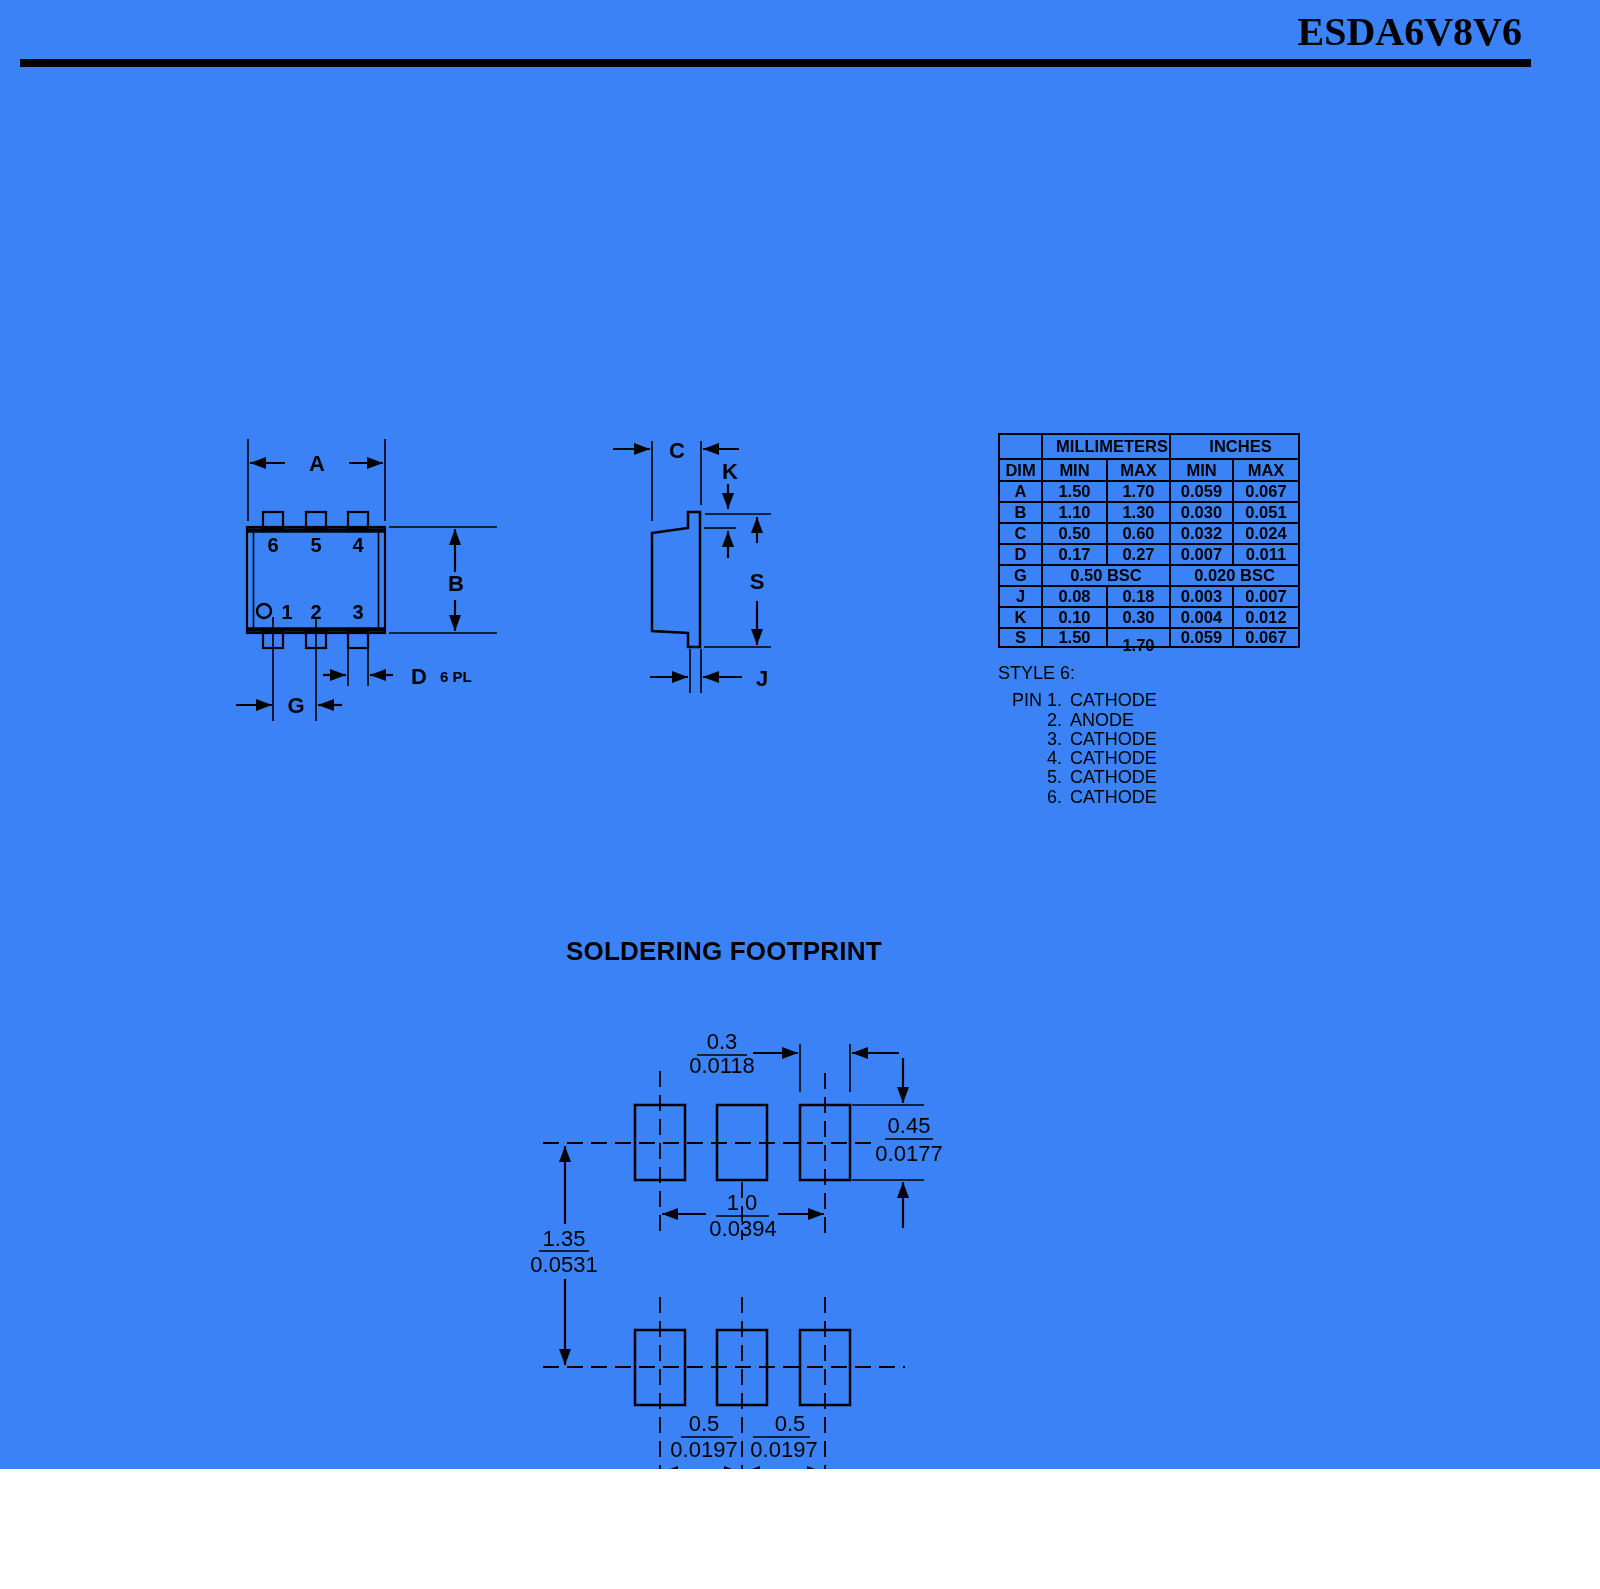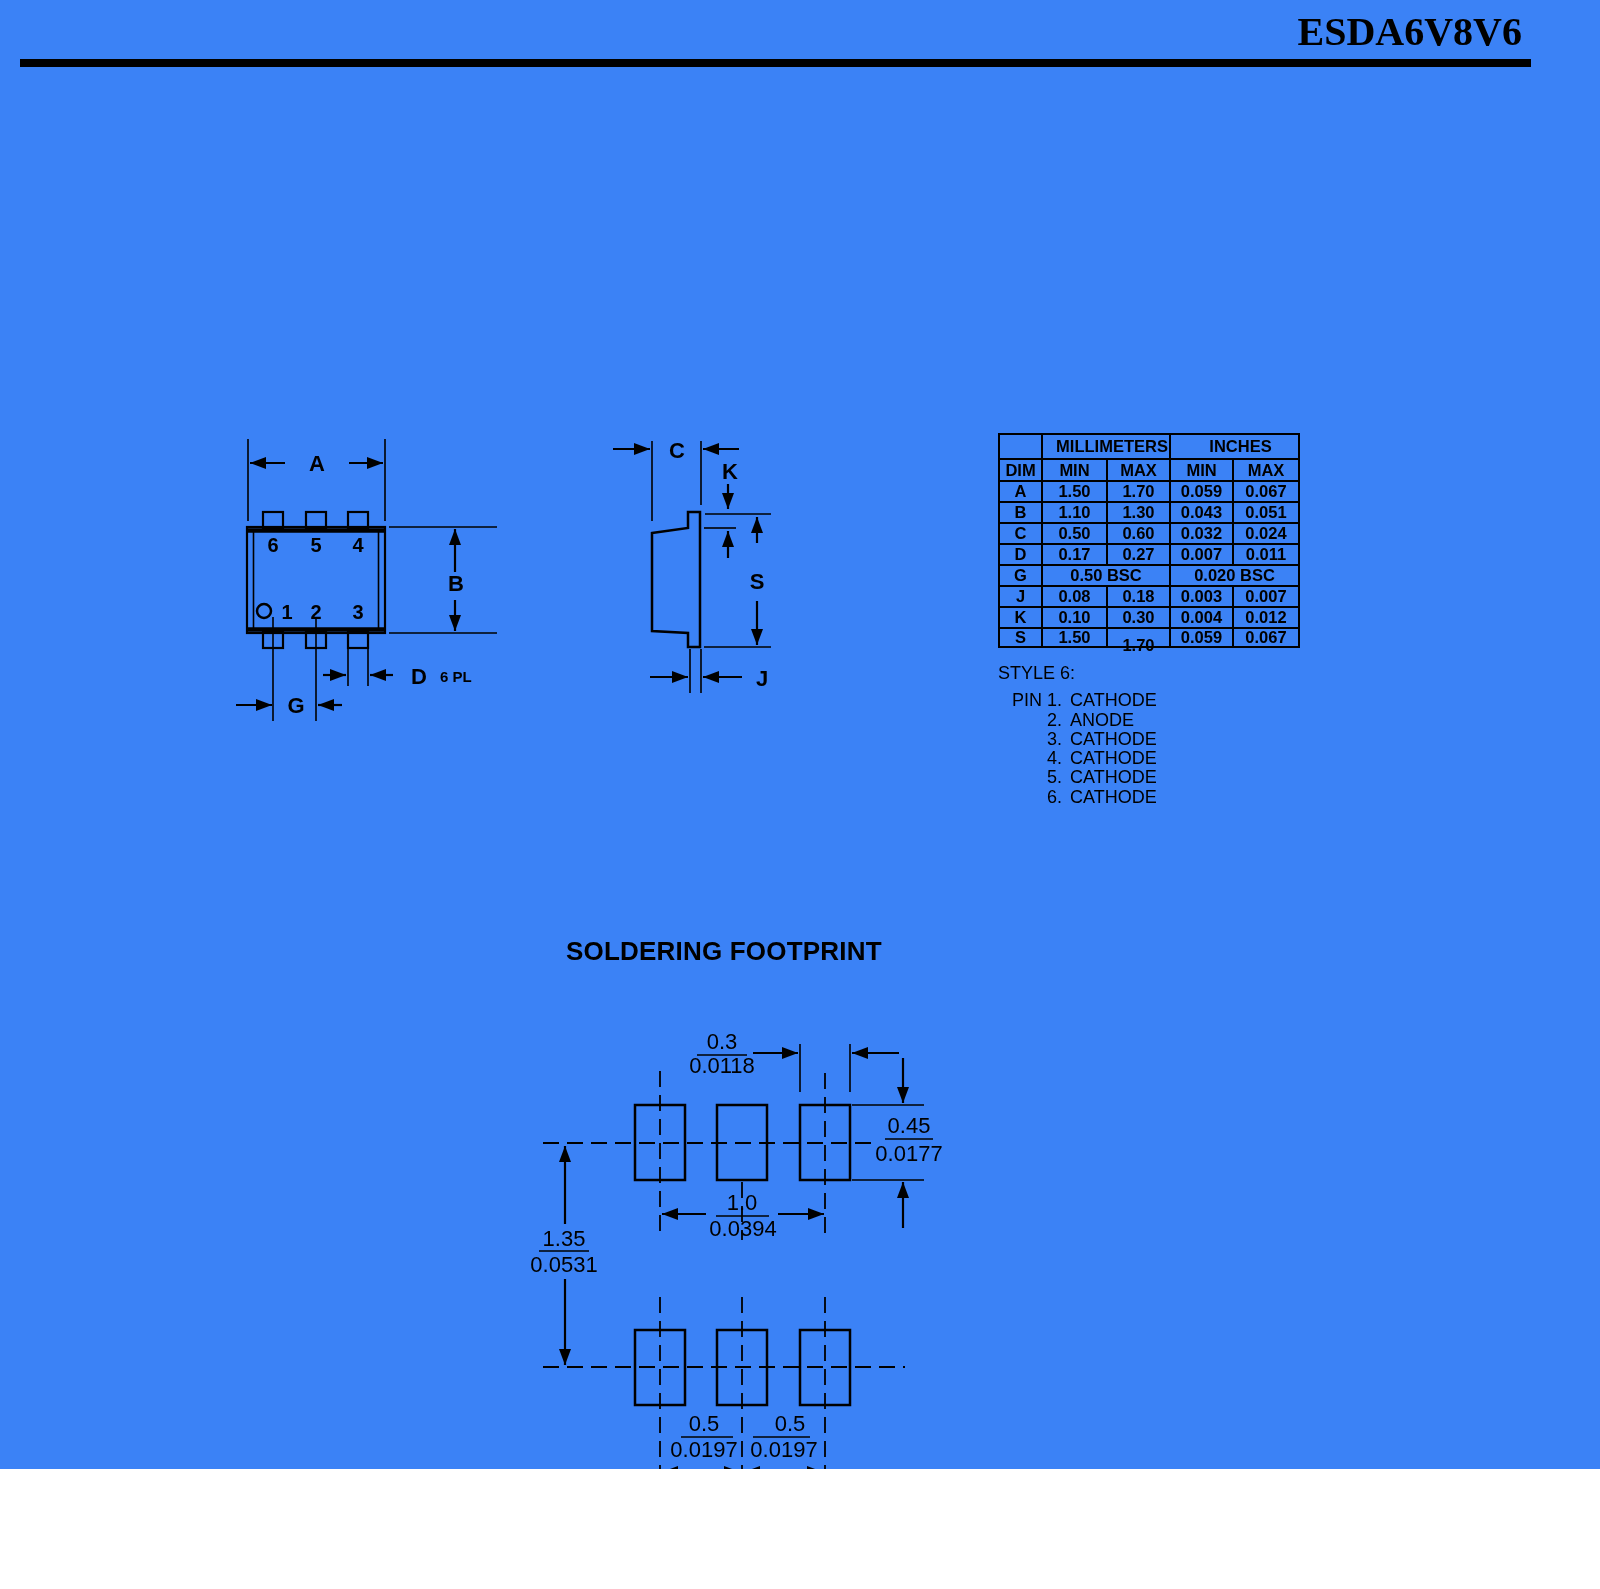--- a/index.html
+++ b/index.html
@@ -271,21 +271,21 @@
         <td>A</td>
         <td>1.50</td>
         <td>1.70</td>
         <td>0.059</td>
         <td>0.067</td>
       </tr>
       <tr class="d">
         <td>B</td>
         <td>1.10</td>
         <td>1.30</td>
-        <td>0.043</td>
+        <td>0.030</td>
         <td>0.051</td>
       </tr>
       <tr class="d">
         <td>C</td>
         <td>0.50</td>
         <td>0.60</td>
         <td>0.032</td>
         <td>0.024</td>
       </tr>
       <tr class="d">

